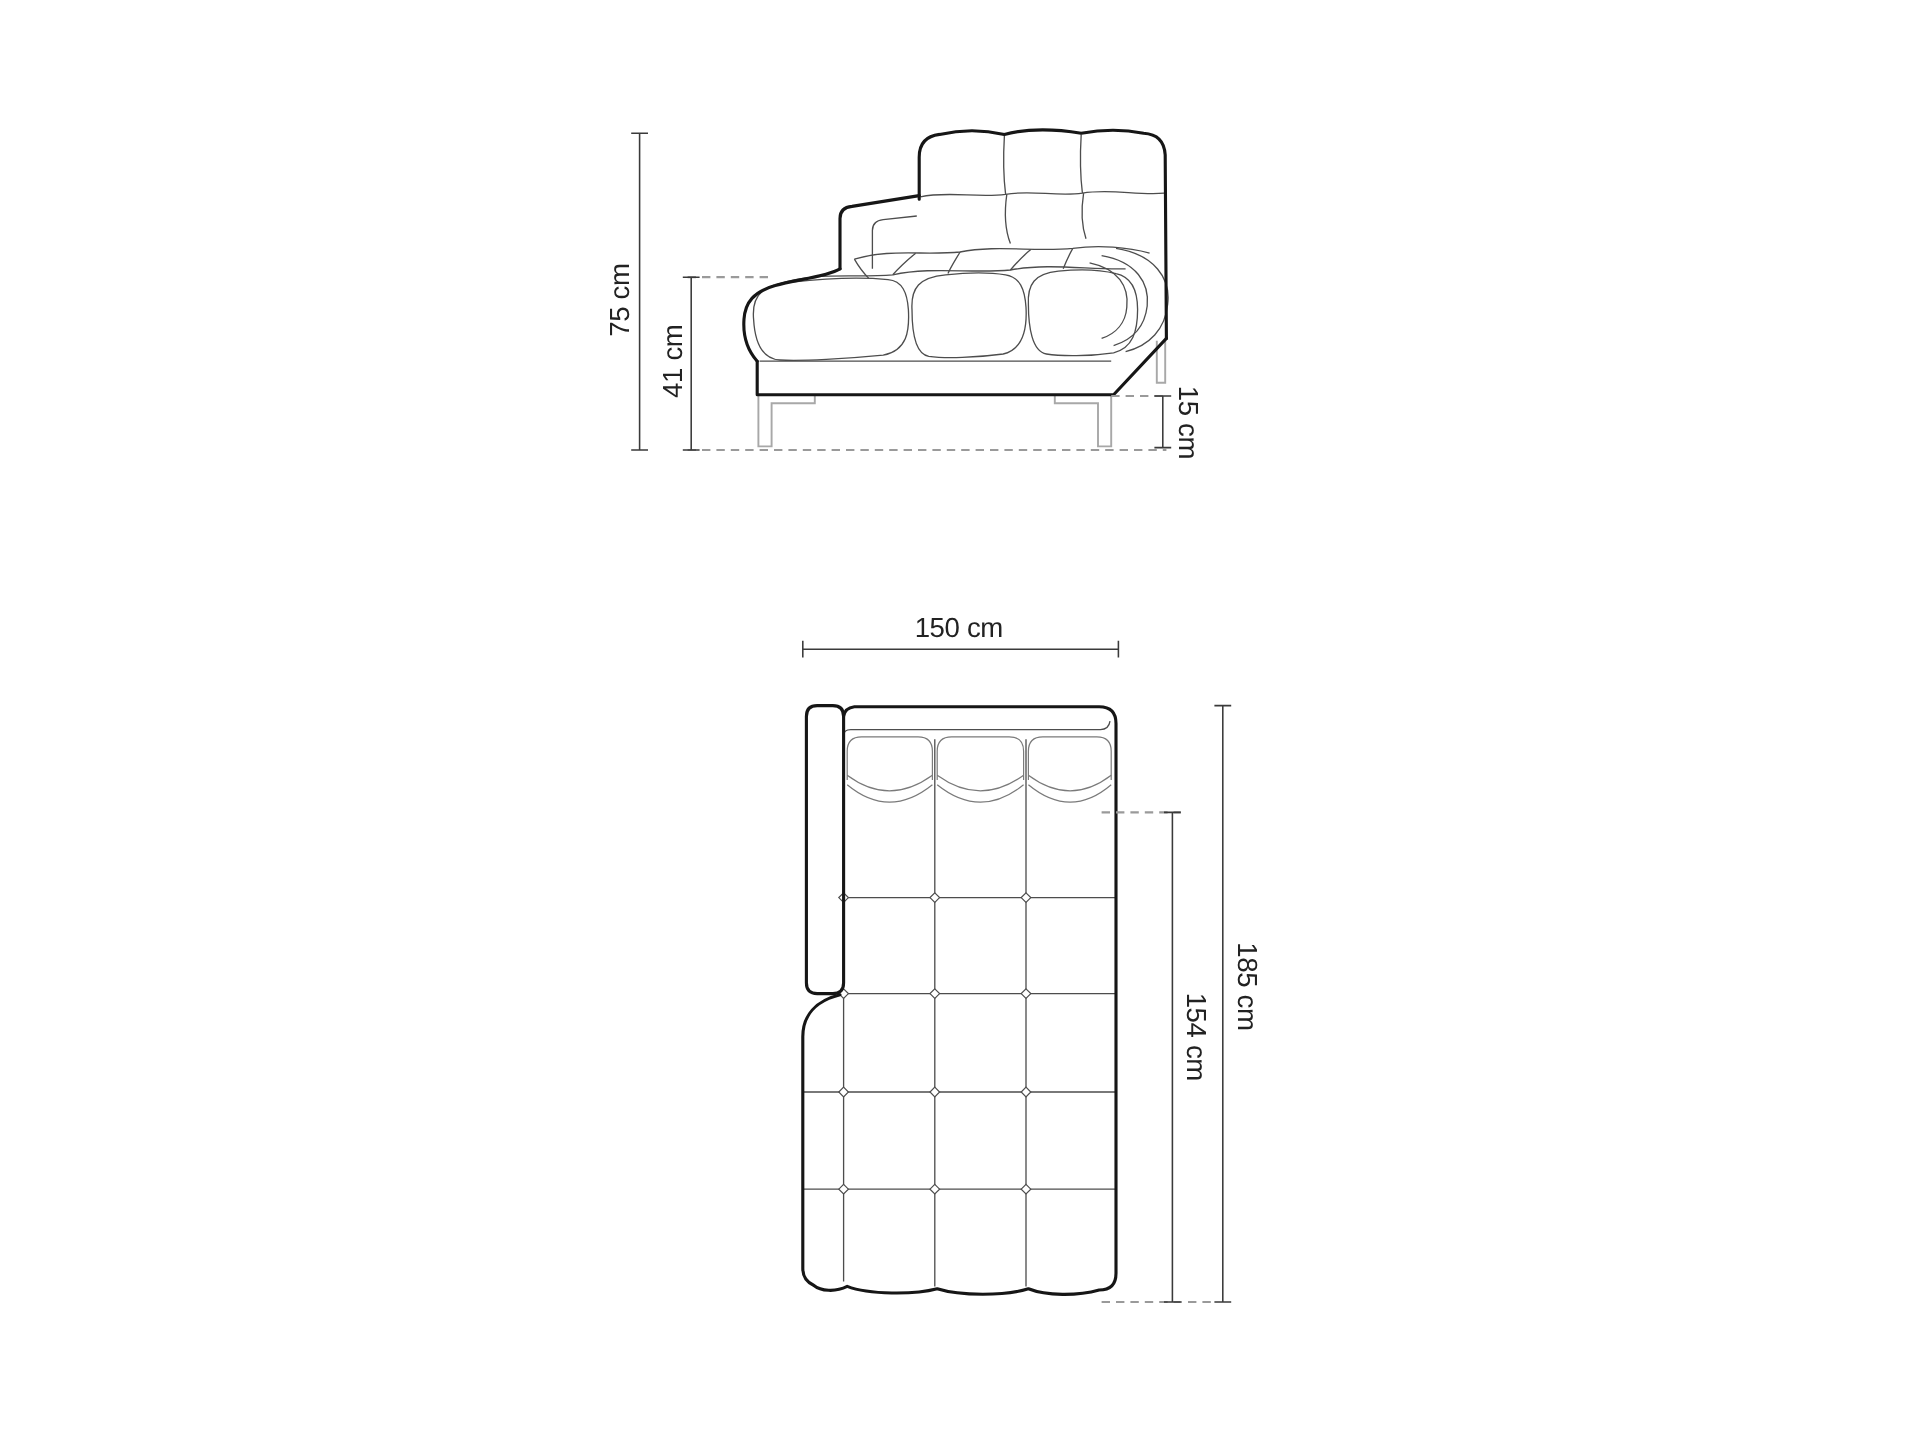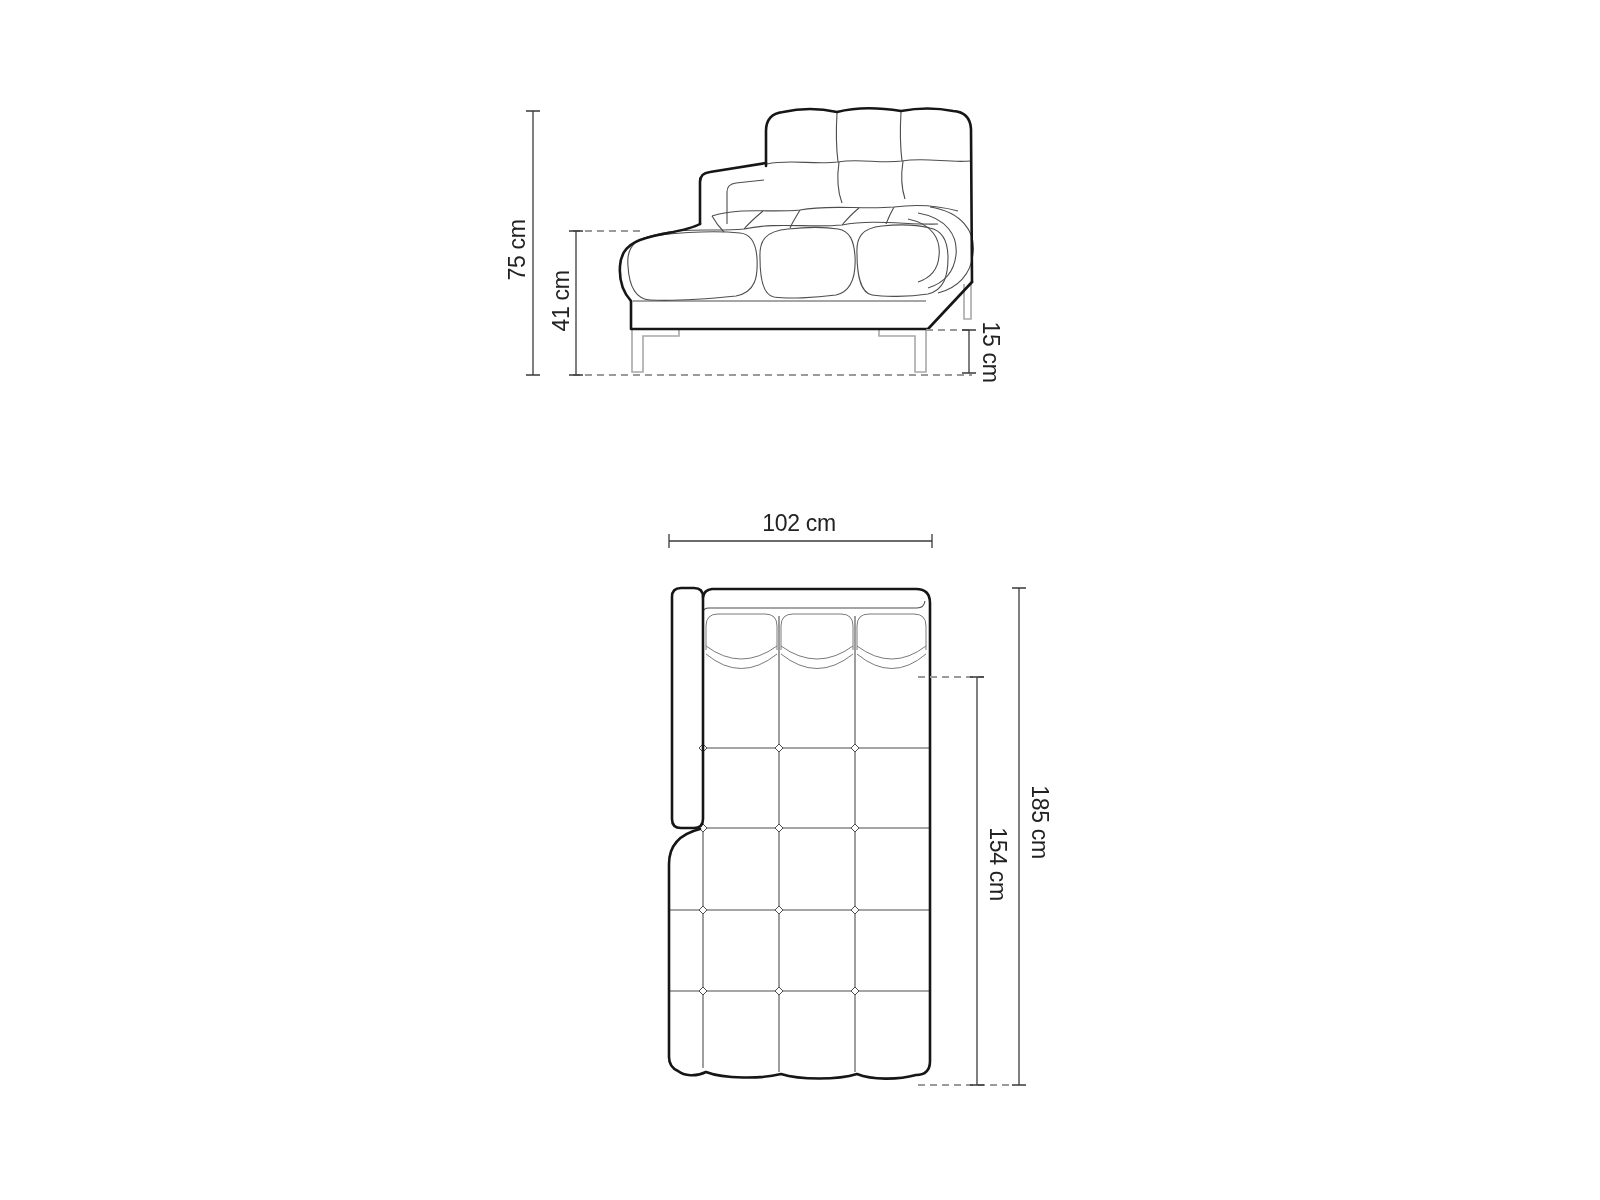--- a/index.html
+++ b/index.html
@@ -189,18 +189,18 @@
       </g>
     </g>
   </svg>
 
   <div class="dim-label rot-ccw" style="left:517px;top:250px;">75 cm</div>
 
   <div class="dim-label rot-ccw" style="left:561px;top:301px;">41 cm</div>
 
   <div class="dim-label rot-cw" style="left:990px;top:352px;">15 cm</div>
 
-  <div class="dim-label" style="left:799px;top:523px;">102 cm</div>
+  <div class="dim-label" style="left:799px;top:523px;">150 cm</div>
 
   <div class="dim-label rot-cw" style="left:1039px;top:822px;">185 cm</div>
 
   <div class="dim-label rot-cw" style="left:997px;top:864px;">154 cm</div>
 </div>
 
 </body></html>

